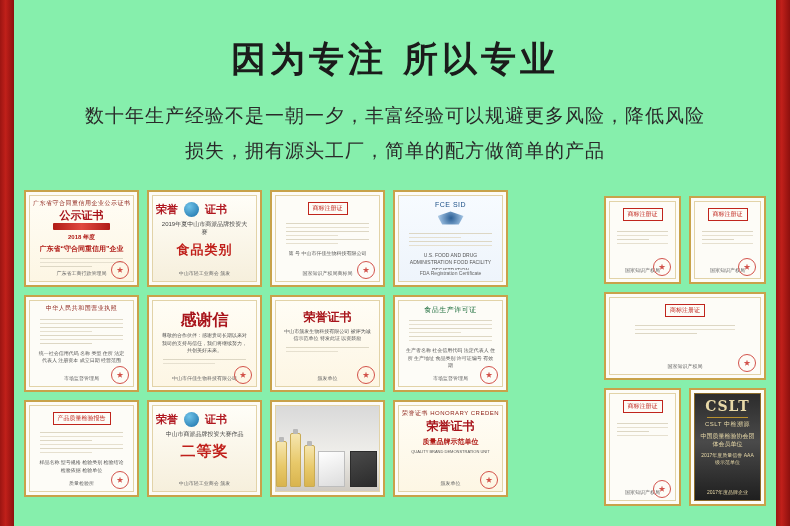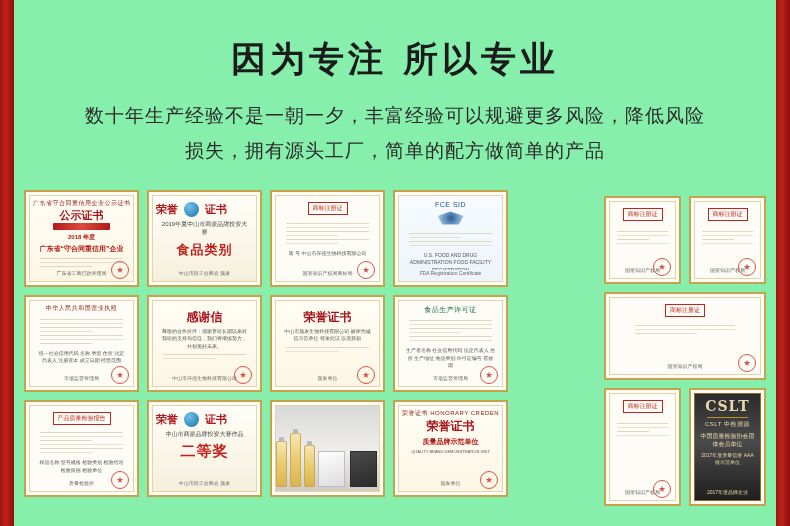--- a/index.html
+++ b/index.html
@@ -386,21 +386,21 @@
                 <i class="short"></i>
               </div>
             <div class="c-body">统一社会信用代码 名称 类型 住所 法定代表人 注册资本 成立日期 经营范围</div>
             <div class="c-foot">市场监督管理局</div>
           </div>
           <div class="seal small"></div>
         </div>
 
         <div class="cert gov">
           <div class="inner">
-            <div class="c-title" style="font-size:12px;margin-top:6px">感谢信</div>
+            <div class="c-title" style="font-size:16px;margin-top:6px">感谢信</div>
             <div class="c-body">尊敬的合作伙伴：感谢贵司长期以来对我司的支持与信任，我们将继续努力，共创美好未来。</div>
             <div class="lines">
                 <i></i>
                 <i class="short"></i>
               </div>
             <div class="c-foot">中山市仟佳生物科技有限公司</div>
           </div>
           <div class="seal small"></div>
         </div>
 

